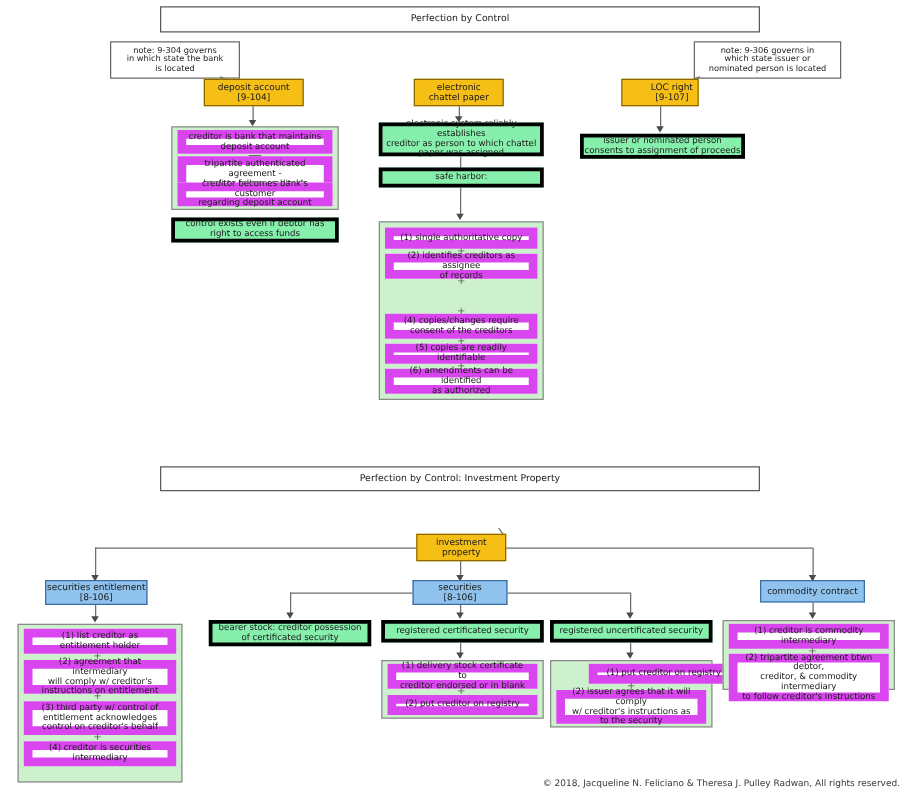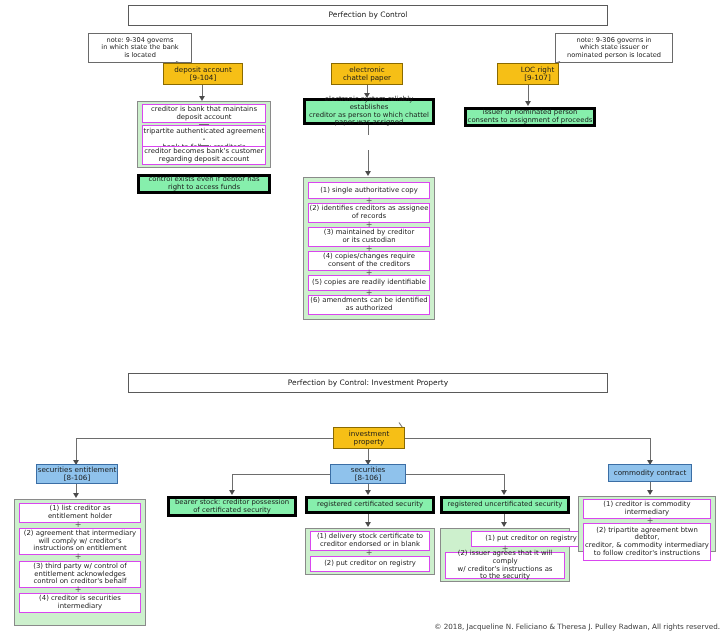--- a/index.html
+++ b/index.html
@@ -49,21 +49,21 @@
     font-size:7.2px;
     color:#1a1a1a;
   }
   .green{
     border:3px solid #000000;
     background:#86efac;
     font-size:6.9px;
     color:#1a1a1a;
   }
   .white{
-    border:1px solid #d946ef;
+    border:7px solid #d946ef;
     background:#ffffff;
     font-size:6.9px;
     color:#1a1a1a;
   }
   .group{
     position:absolute;
     box-sizing:border-box;
     border:1px solid #8a8a8a;
     background:#cdf0cd;
   }
@@ -125,29 +125,28 @@
 right to access funds</div>
 
   <div class="box orange" style="left:331px;top:63px;width:72px;height:22px;">electronic
 chattel paper</div>
   <div class="ln vl" style="left:367px;top:85px;height:11px;"></div>
   <div class="arrow" style="left:364px;top:93px;"></div>
   <div class="box green" style="left:303px;top:98px;width:132px;height:27px;">electronic system reliably establishes
 creditor as person to which chattel
 paper was assigned</div>
   <div class="ln vl" style="left:368px;top:125px;height:10px;"></div>
+  <div class="box green" style="left:303px;top:134px;width:132px;height:16px;">safe harbor:</div>
   <div class="ln vl" style="left:368px;top:150px;height:24px;"></div>
   <div class="arrow" style="left:365px;top:171px;"></div>
 
   <div class="group" style="left:303px;top:177px;width:132px;height:143px;"></div>
   <div class="box white" style="left:308px;top:182px;width:122px;height:17px;">(1) single authoritative copy</div>
   <div class="box white" style="left:308px;top:203px;width:122px;height:20px;">(2) identifies creditors as assignee
 of records</div>
-  <div class="box white" style="left:308px;top:227px;width:122px;height:20px;">(3) maintained by creditor
-or its custodian</div>
   <div class="box white" style="left:308px;top:251px;width:122px;height:20px;">(4) copies/changes require
 consent of the creditors</div>
   <div class="box white" style="left:308px;top:275px;width:122px;height:16px;">(5) copies are readily identifiable</div>
   <div class="box white" style="left:308px;top:295px;width:122px;height:20px;">(6) amendments can be identified
 as authorized</div>
   <div class="plus" style="left:364px;top:198px;">+</div>
   <div class="plus" style="left:364px;top:222px;">+</div>
   <div class="plus" style="left:364px;top:246px;">+</div>
   <div class="plus" style="left:364px;top:270px;">+</div>
   <div class="plus" style="left:364px;top:290px;">+</div>

